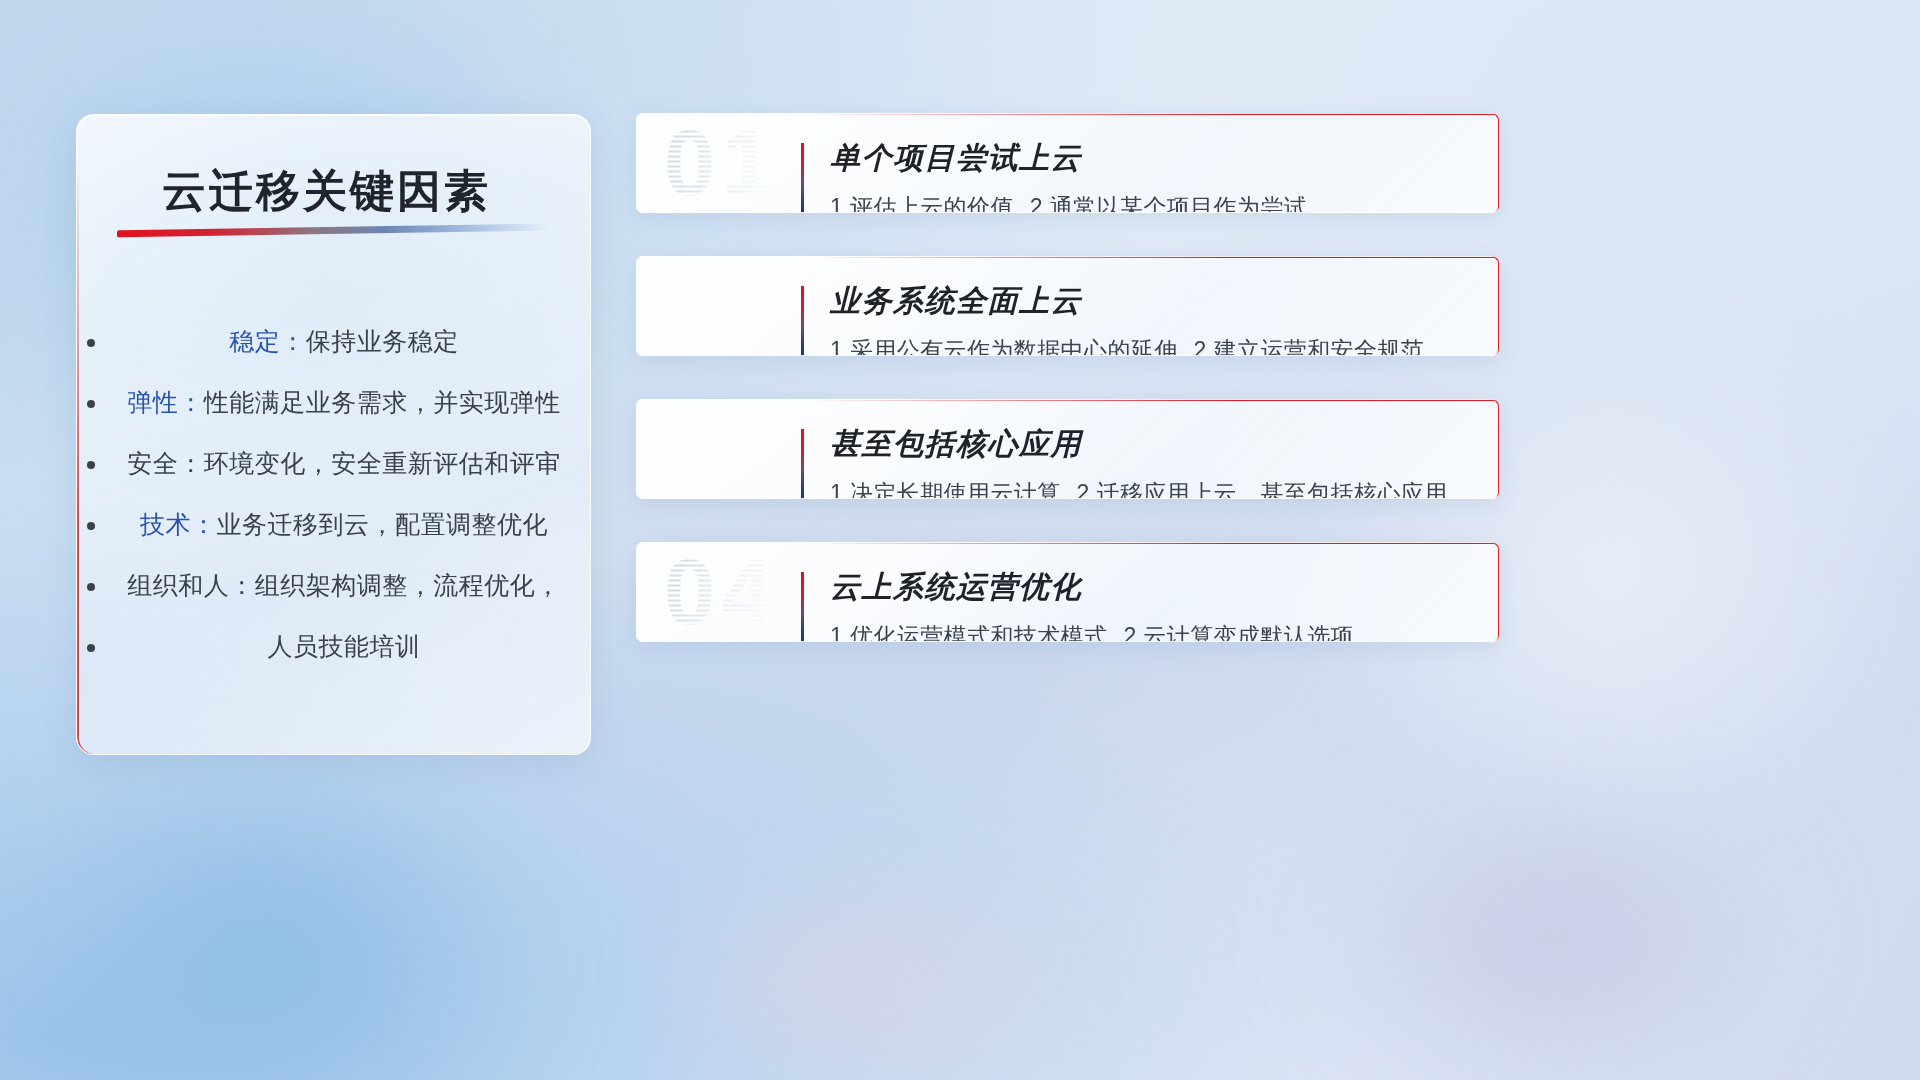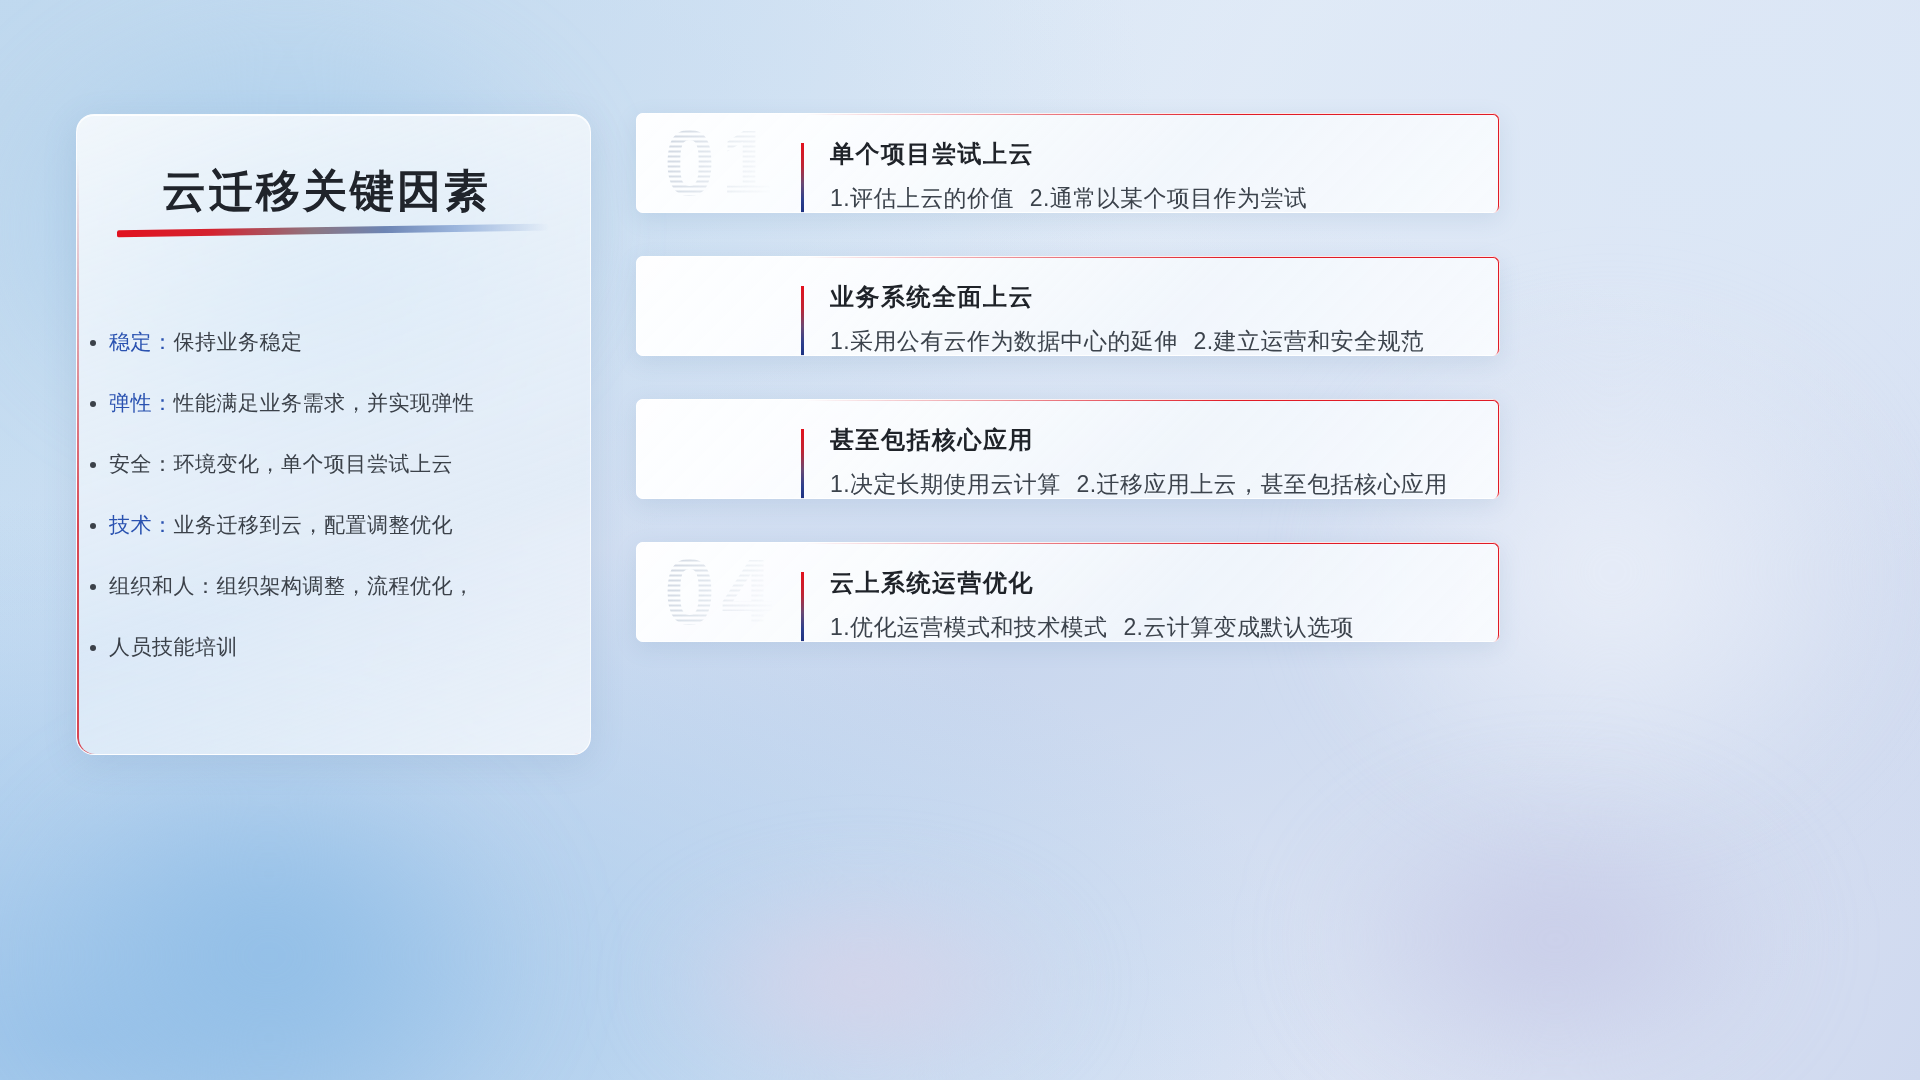--- a/index.html
+++ b/index.html
@@ -76,22 +76,23 @@
   }
   #panel-title-rule{
     position:absolute; left:40px; top:112px; width:432px; height:7px;
     background:linear-gradient(90deg,#e1111f 0%,#d42330 22%,#8d7580 45%,#6d85b4 62%,#9ab4dc 78%,rgba(198,216,238,0) 100%);
     transform:skewY(-0.9deg);
     border-radius:2px;
   }
 
   #panel-list{ position:absolute; left:32px; top:196px; width:470px; }
   .panel-item{
-    font-size:21px; line-height:61px; color:#3b4149; white-space:nowrap;
+    font-size:25px; line-height:61px; color:#3b4149; white-space:nowrap;
     letter-spacing:.5px;
+    text-align:center;
   }
   .panel-item .lbl{ color:#3b4149; }
   .panel-item.accent .lbl{ color:#2a52b0; }
 
   
   #cards{ position:absolute; left:636px; top:113px; width:864px; z-index:2; }
   .card{
     position:relative; width:864px; height:100px; margin-bottom:43px;
     border-radius:7px;
     background:linear-gradient(135deg,rgba(255,255,255,.97) 0%,rgba(253,254,255,.93) 28%,rgba(245,249,253,.84) 62%,rgba(250,252,255,.90) 100%);
@@ -125,22 +126,23 @@
     user-select:none;
   }
 
   .card-divider{
     position:absolute; left:165px; top:30px; width:3px; height:70px;
     background:linear-gradient(180deg,#e3111d 0%,#c02433 32%,#6a4a74 58%,#2b3f8e 82%,#1d3180 100%);
   }
 
   .card-body{ position:absolute; left:194px; top:25px; right:24px; }
   .card-title{
-    font-size:24px; font-weight:bold; color:#1f2329; letter-spacing:1.5px;
+    font-size:30px; font-weight:bold; color:#1f2329; letter-spacing:1.5px;
     white-space:nowrap;
+    font-style:italic;
   }
   .card-desc{
     margin-top:13px; font-size:23px; color:#3c434c; letter-spacing:.4px;
     white-space:nowrap;
   }
   .card-desc .gap{ display:inline-block; width:16px; }
 </style>
 </head>
 <body>
 
@@ -152,21 +154,21 @@
   <div class="bg-glow-d"></div>
   <div class="bg-glow-e"></div>
 </div>
 
 <section id="left-panel">
   <h1 id="panel-title">云迁移关键因素</h1>
   <div id="panel-title-rule"></div>
   <ul id="panel-list">
       <li class="panel-item accent"><span class="lbl">稳定：</span><span class="txt">保持业务稳定</span></li>
       <li class="panel-item accent"><span class="lbl">弹性：</span><span class="txt">性能满足业务需求，并实现弹性</span></li>
-      <li class="panel-item"><span class="lbl">安全：</span><span class="txt">环境变化，单个项目尝试上云</span></li>
+      <li class="panel-item"><span class="lbl">安全：</span><span class="txt">环境变化，安全重新评估和评审</span></li>
       <li class="panel-item accent"><span class="lbl">技术：</span><span class="txt">业务迁移到云，配置调整优化</span></li>
       <li class="panel-item"><span class="lbl">组织和人：</span><span class="txt">组织架构调整，流程优化，</span></li>
       <li class="panel-item"><span class="txt">人员技能培训</span></li>
     </ul>
 </section>
 
 <section id="cards">
     <article class="card">
       <div class="card-num">01</div>
       <div class="card-divider"></div>

